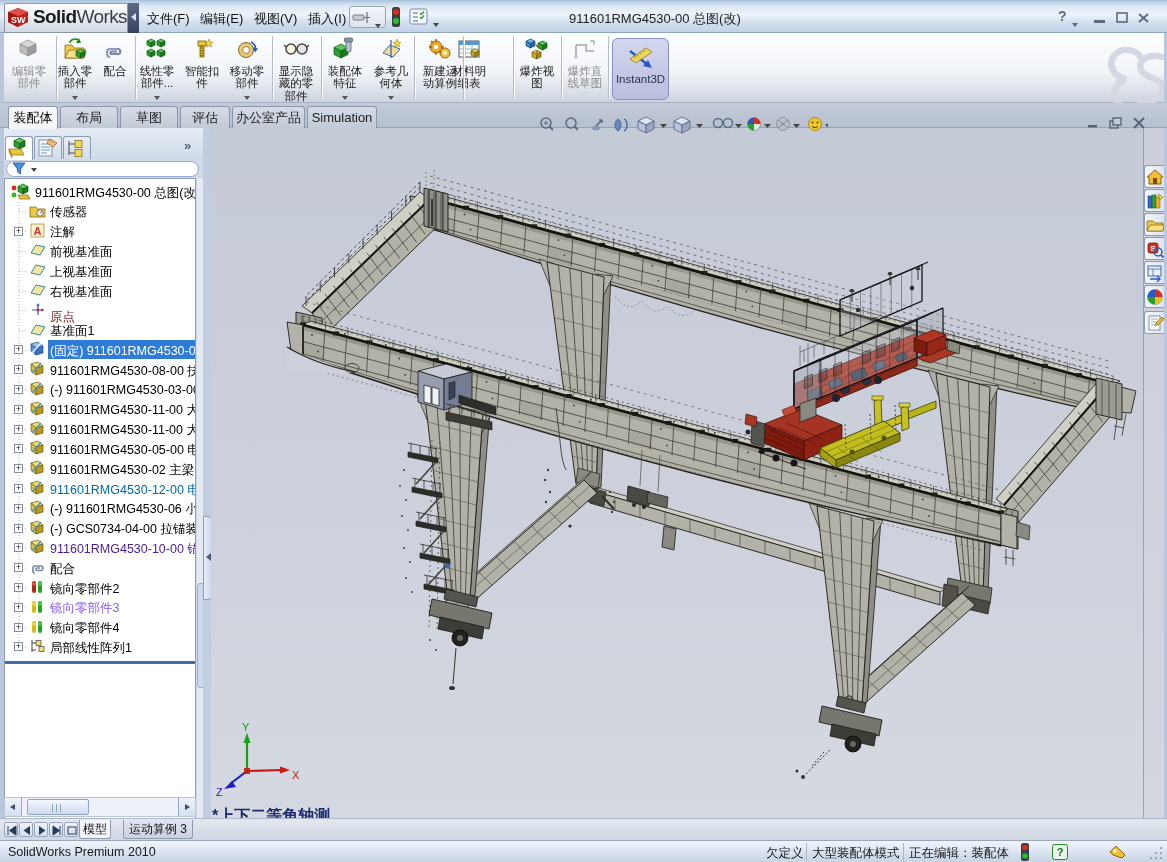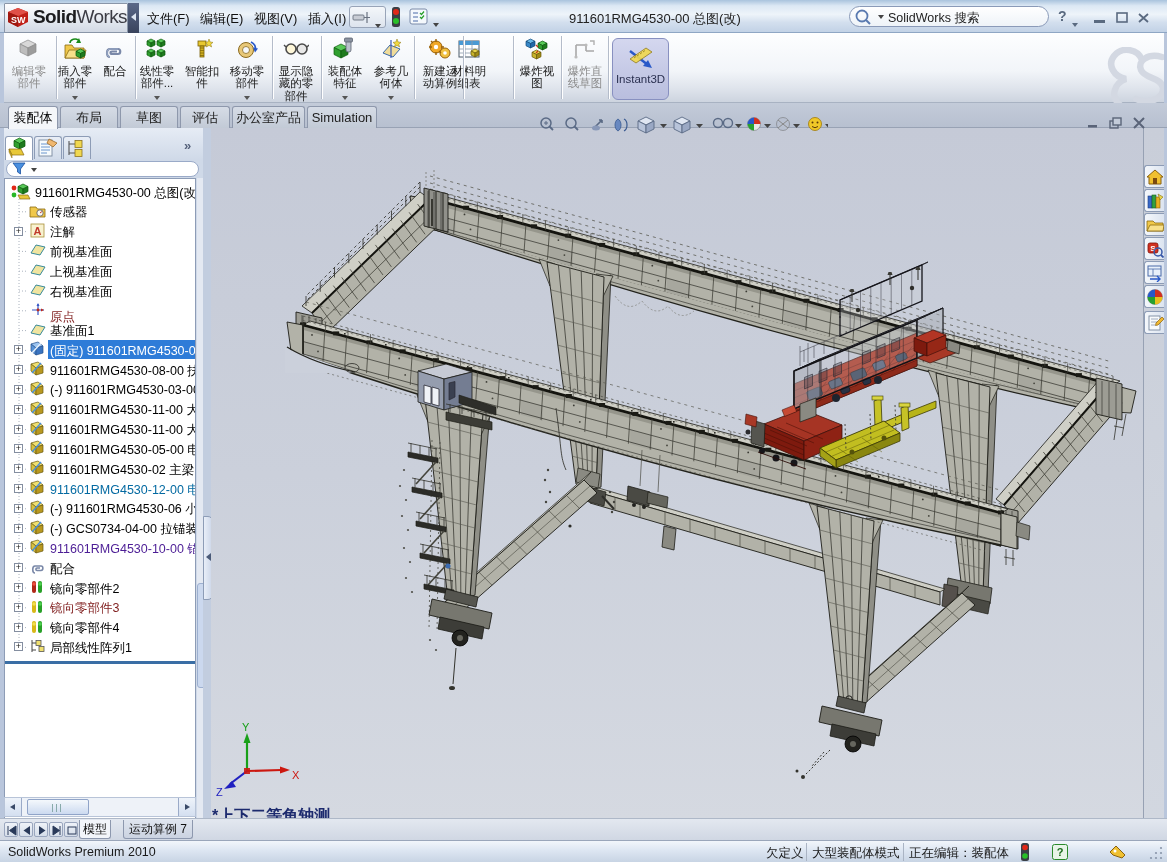--- a/index.html
+++ b/index.html
@@ -56,28 +56,20 @@
         <circle cx="5" cy="6" r="3" fill="#e02818"></circle>
         <circle cx="5" cy="15" r="3" fill="#28c028"></circle>
       </svg></div>
     <div class="abs" style="left:409px;top:8px"><svg width="20" height="18" viewBox="0 0 20 18" style="">
         <rect x="1" y="1" width="17" height="15" rx="2" fill="#f4f8fc" stroke="#7a8aa8" stroke-width="1"></rect>
         <path d="M4 5 h5 M4 9 h5 M4 13 h5" stroke="#4a6aa8" stroke-width="1.2"></path>
         <path d="M11 5 l1.5 1.5 L15 3.5 M11 9 l1.5 1.5 L15 7.5" stroke="#28a028" stroke-width="1.2" fill="none"></path>
       </svg></div>
     <div class="abs" style="left:433px;top:13px"><span class="darr"></span></div>
     <div class="abs" style="left:569px;top:10px;font-size:13px;color:#222">911601RMG4530-00 总图(改)</div>
-    <div class="abs" style="left:849px;top:6px;width:200px;height:21px;background:linear-gradient(180deg,#fff,#eef3f8);border:1px solid #8a9ab8;border-radius:11px">
-      <svg width="26" height="19" style="position:absolute;left:3px;top:1px">
-        <circle cx="9" cy="8" r="5.5" fill="none" stroke="#5a7ab0" stroke-width="1.8"></circle>
-        <path d="M13 12 L17 16" stroke="#5a7ab0" stroke-width="2"></path>
-      </svg>
-      <span class="darr" style="position:absolute;left:28px;top:8px"></span>
-      <span style="position:absolute;left:38px;top:3px;font-size:12.5px;color:#222">SolidWorks 搜索</span>
-    </div>
     <div class="abs" style="left:1058px;top:8px;font-size:14px;font-weight:bold;color:#5a6a80">?</div>
     <div class="abs" style="left:1072px;top:13px"><span class="darr" style="border-top-color:#5a6a80"></span></div>
     <div class="abs" style="left:1094px;top:20px;width:11px;height:3px;background:#5a6a80"></div>
     <svg class="abs" style="left:1116px;top:12px" width="13" height="12">
       <rect x="1" y="1" width="10" height="9" fill="none" stroke="#5a6a80" stroke-width="1.6"></rect>
     </svg>
     <svg class="abs" style="left:1137px;top:12px" width="13" height="12">
       <path d="M2 2 L11 10 M11 2 L2 10" stroke="#5a6a80" stroke-width="1.8"></path>
     </svg>
   </div>
@@ -477,21 +469,21 @@
           <circle cx="11" cy="5" r="1.8" fill="#50d050"></circle>
         </svg></div>
       <div class="trow" style="left:45px;top:401.5px;color:#000">镜向零部件2</div>
       <div class="exp" style="left:9px;top:423.8px">+</div>
       <div class="abs" style="left:24px;top:419.8px"><svg width="18" height="16" viewBox="0 0 18 16" style="">
           <rect x="3" y="2" width="4" height="12" rx="2" fill="#d8b818"></rect>
           <rect x="9" y="2" width="4" height="12" rx="2" fill="#28a028"></rect>
           <circle cx="5" cy="5" r="1.8" fill="#f0e050"></circle>
           <circle cx="11" cy="5" r="1.8" fill="#50d050"></circle>
         </svg></div>
-      <div class="trow" style="left:45px;top:421.3px;color:#7f1d1d">镜向零部件3</div>
+      <div class="trow" style="left:45px;top:421.3px;color:#8b5cf6">镜向零部件3</div>
       <div class="exp" style="left:9px;top:443.6px">+</div>
       <div class="abs" style="left:24px;top:439.6px"><svg width="18" height="16" viewBox="0 0 18 16" style="">
           <rect x="3" y="2" width="4" height="12" rx="2" fill="#d8b818"></rect>
           <rect x="9" y="2" width="4" height="12" rx="2" fill="#28a028"></rect>
           <circle cx="5" cy="5" r="1.8" fill="#f0e050"></circle>
           <circle cx="11" cy="5" r="1.8" fill="#50d050"></circle>
         </svg></div>
       <div class="trow" style="left:45px;top:441.1px;color:#000">镜向零部件4</div>
       <div class="exp" style="left:9px;top:463.4px">+</div>
       <div class="abs" style="left:24px;top:459.4px"><svg width="18" height="16" viewBox="0 0 18 16" style="">
@@ -958,21 +950,21 @@
     <div class="pbtn" style="left:34px"><svg width="13" height="14">
         <path d="M4 3 L10.5 7.5 L4 12 Z" fill="#2a3a5a"></path>
       </svg></div>
     <div class="pbtn" style="left:49px"><svg width="13" height="14">
         <path d="M3 3 L9.5 7.5 L3 12 Z M10 3 v9" fill="#2a3a5a" stroke="#2a3a5a"></path>
       </svg></div>
     <div class="pbtn" style="left:64px"><svg width="13" height="14">
         <rect x="3" y="4" width="8" height="7" fill="none" stroke="#2a3a5a"></rect>
       </svg></div>
     <div class="mtab" style="left:79px;width:32px;background:#f2f5fa">模型</div>
-    <div class="mtab" style="left:123px;width:70px">运动算例 7</div>
+    <div class="mtab" style="left:123px;width:70px">运动算例 3</div>
   </div>
 <div id="statusbar" class="abs">
     <div class="sbtxt" style="left:8px">SolidWorks Premium 2010</div>
     <div class="sbtxt" style="left:766px">欠定义</div>
     <div class="sbsep" style="left:806px"></div>
     <div class="sbtxt" style="left:812px">大型装配体模式</div>
     <div class="sbsep" style="left:903px"></div>
     <div class="sbtxt" style="left:909px">正在编辑：装配体</div>
     <div class="abs" style="left:1020px;top:1px"><svg width="10" height="20" viewBox="0 0 10 20" style="">
         <rect x="1" y="1" width="8" height="18" rx="2.5" fill="#3a3f46"></rect>

